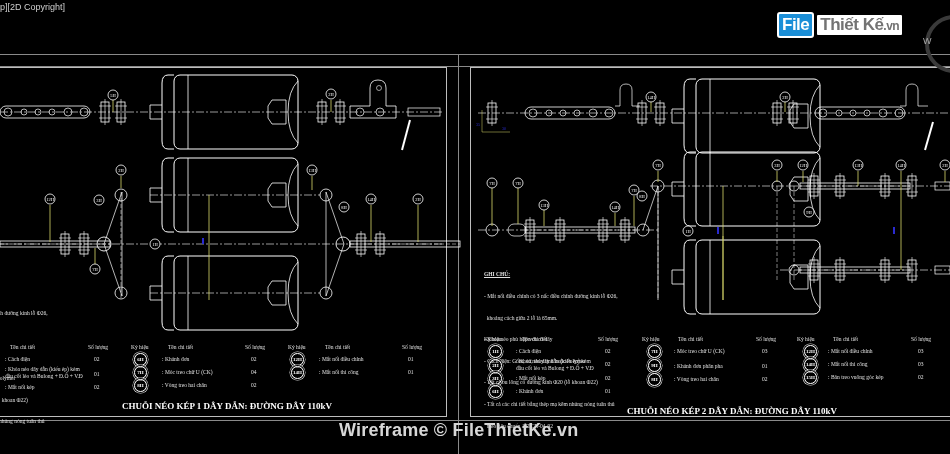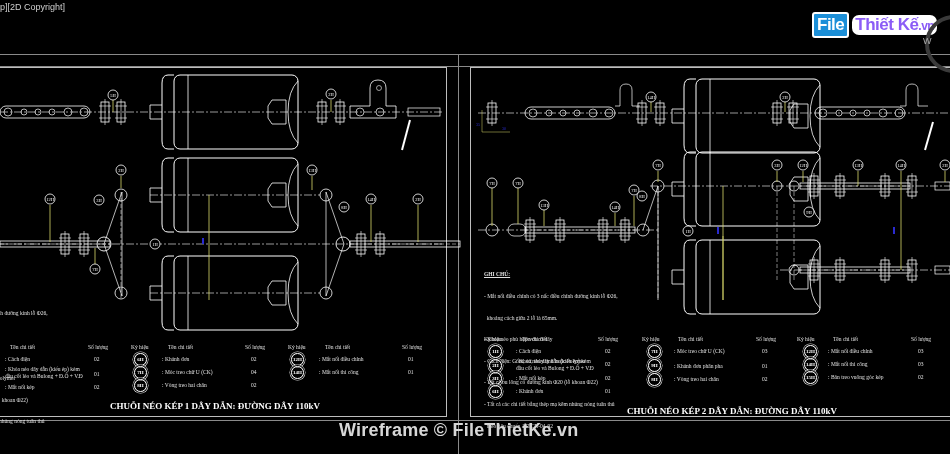--- a/index.html
+++ b/index.html
@@ -2,23 +2,23 @@
 <html><head>
 <meta charset="utf-8">
 <style>
   html, body { margin:0; padding:0; background:#000; }
   body { width:950px; height:454px; position:relative; overflow:hidden; font-family:"Liberation Serif", serif; color:#e8e8e8; }
   .viewport-label { position:absolute; left:0; top:2px; font-family:"Liberation Sans", sans-serif; font-size:9px; color:#cfcfcf; }
   .hline { position:absolute; height:1px; background:#8a8a8a; }
   .vline { position:absolute; width:1px; background:#8a8a8a; }
   .sheet { position:absolute; border:1px solid #bdbdbd; }
   svg.draw { position:absolute; left:0; top:0; }
-  .logo { position:absolute; left:812px; top:12px; display:flex; align-items:center; font-family:"Liberation Sans", sans-serif; font-weight:bold; }
+  .logo { position:absolute; left:777px; top:12px; display:flex; align-items:center; font-family:"Liberation Sans", sans-serif; font-weight:bold; }
   .logo .file { background:#1b8fd8; color:#fff; font-size:17px; padding:1px 3px; border:2px solid #fff; border-radius:3px; letter-spacing:-0.5px; }
-  .logo .rest { color:#8b5cf6; font-size:17px; margin-left:3px; background:#fff; padding:0 3px; border-radius:7px; letter-spacing:-0.5px; }
+  .logo .rest { color:#737373; font-size:17px; margin-left:3px; background:#fff; padding:0 3px; border-radius:1px; letter-spacing:-0.5px; }
   .logo .rest .vn { font-size:12px; }
   .viewcube { position:absolute; left:925px; top:15px; width:50px; height:50px; border:4px solid #3a3a3a; border-radius:50%; }
   .viewcube-w { position:absolute; left:923px; top:36px; font-family:"Liberation Sans", sans-serif; font-size:9px; color:#aaa; }
   .notes { position:absolute; font-size:5.5px; line-height:7.2px; color:#e0e0e0; white-space:pre; }
   .notes .title { text-decoration:underline; font-weight:bold; }
   .tbl { position:absolute; font-size:5.5px; color:#e0e0e0; }
   .cell { position:absolute; white-space:nowrap; }
   .sym { position:absolute; width:11px; height:11px; border:1px solid #fff; border-radius:50%; font-size:5px; font-weight:bold; text-align:center; line-height:11px; color:#fff; box-shadow:0 0 0 1px #000, 0 0 0 1.5px #ddd; }
   .caption { position:absolute; font-size:9px; font-weight:bold; color:#fff; white-space:nowrap; }
   .copyright { position:absolute; left:339px; top:420px; font-family:"Liberation Sans", sans-serif; font-weight:bold; font-size:18px; color:#d7d7d7; letter-spacing:0.2px; }
@@ -296,21 +296,21 @@
   <div class="cell" style="left:162px;top:42px;">: Vòng treo hai chân</div>
   <div class="cell" style="left:251px;top:42px;">02</div>
 
   <div class="sym" style="left:291px;top:13px;">12H</div>
   <div class="cell" style="left:319px;top:16px;">: Mắt nối điều chỉnh</div>
   <div class="cell" style="left:408px;top:16px;">01</div>
   <div class="sym" style="left:291px;top:26px;">14H</div>
   <div class="cell" style="left:319px;top:29px;">: Mắt nối thi công</div>
   <div class="cell" style="left:408px;top:29px;">01</div>
 </div>
-<div class="caption" style="left:110px;top:401px;">CHUỖI NÉO KÉP 1 DÂY DẪN: ĐƯỜNG DÂY 110kV</div>
+<div class="caption" style="left:122px;top:401px;">CHUỖI NÉO KÉP 1 DÂY DẪN: ĐƯỜNG DÂY 110kV</div>
 
 <div class="notes" style="left:484px;top:257px;">
   <div class="title">GHI CHÚ:</div>
   <div>- Mắt nối điều chỉnh có 3 nấc điều chỉnh đường kính lỗ Φ26,</div>
   <div>  khoảng cách giữa 2 lỗ là 65mm.</div>
   <div>- Khóa néo phù hợp với cỡ dây</div>
   <div>- Cách điện: Gốm, sứ, thủy tinh hoặc Polymer</div>
   <div>- Tất cả bu lông có đường kính Φ20 (lỗ khoan Φ22)</div>
   <div>- Tất cả các chi tiết bằng thép mạ kẽm nhúng nóng tuân thủ</div>
   <div>  theo tiêu chuẩn 18TCN-04-92</div>

